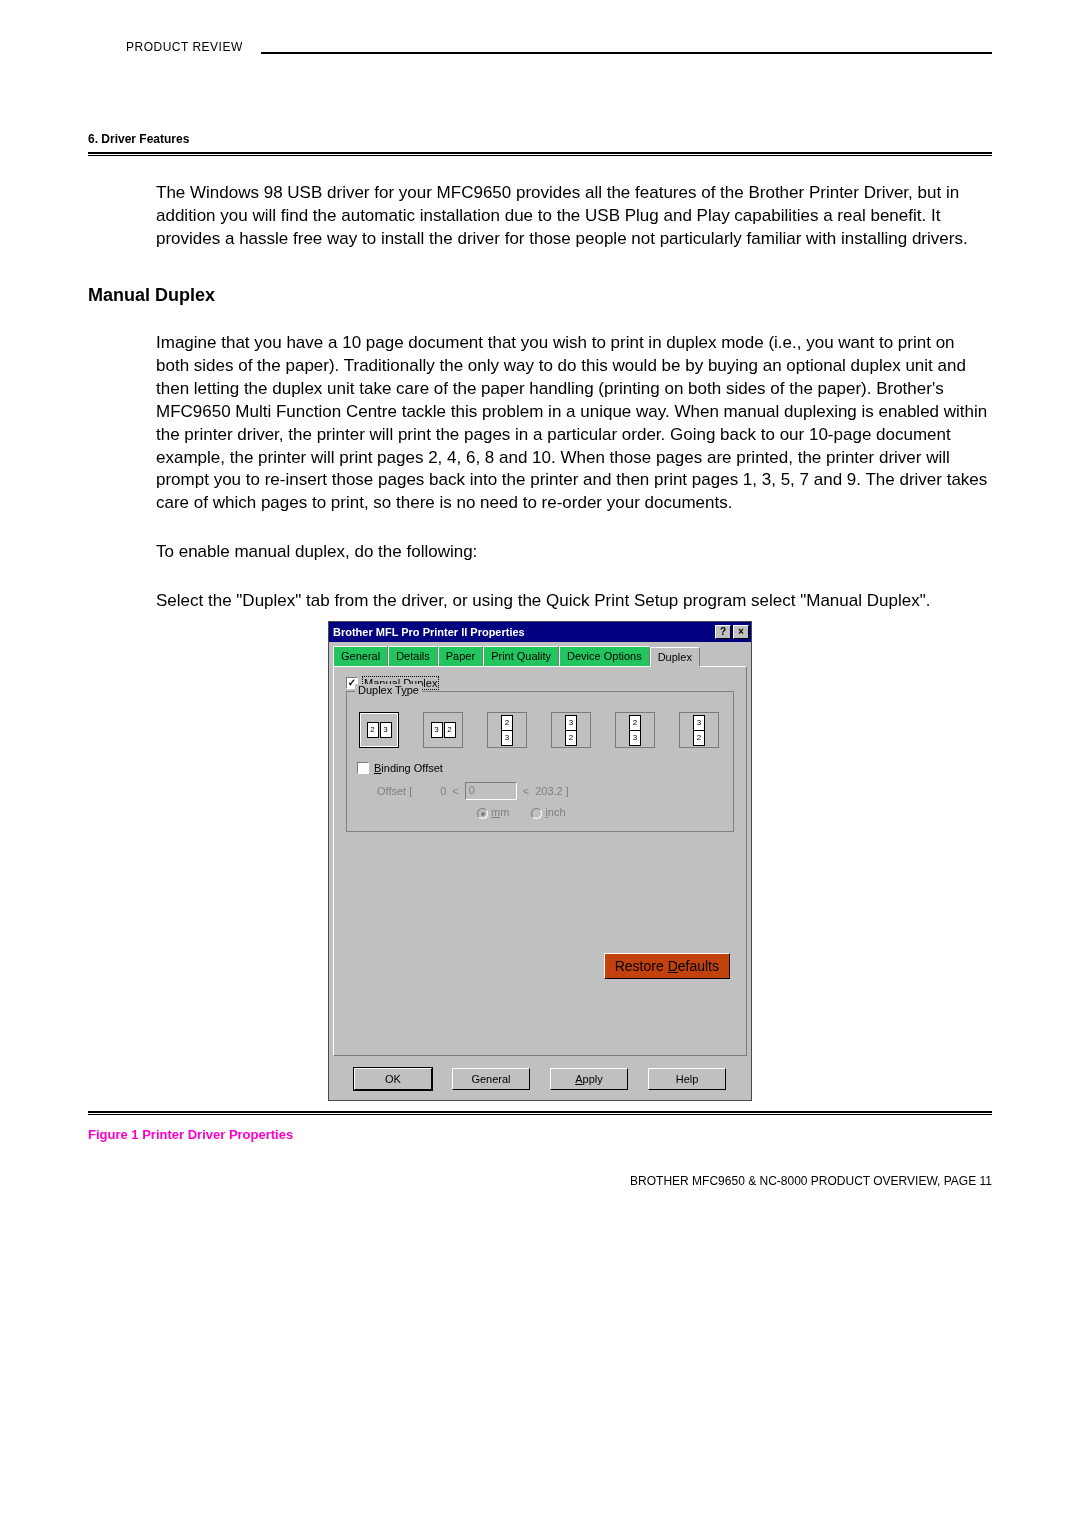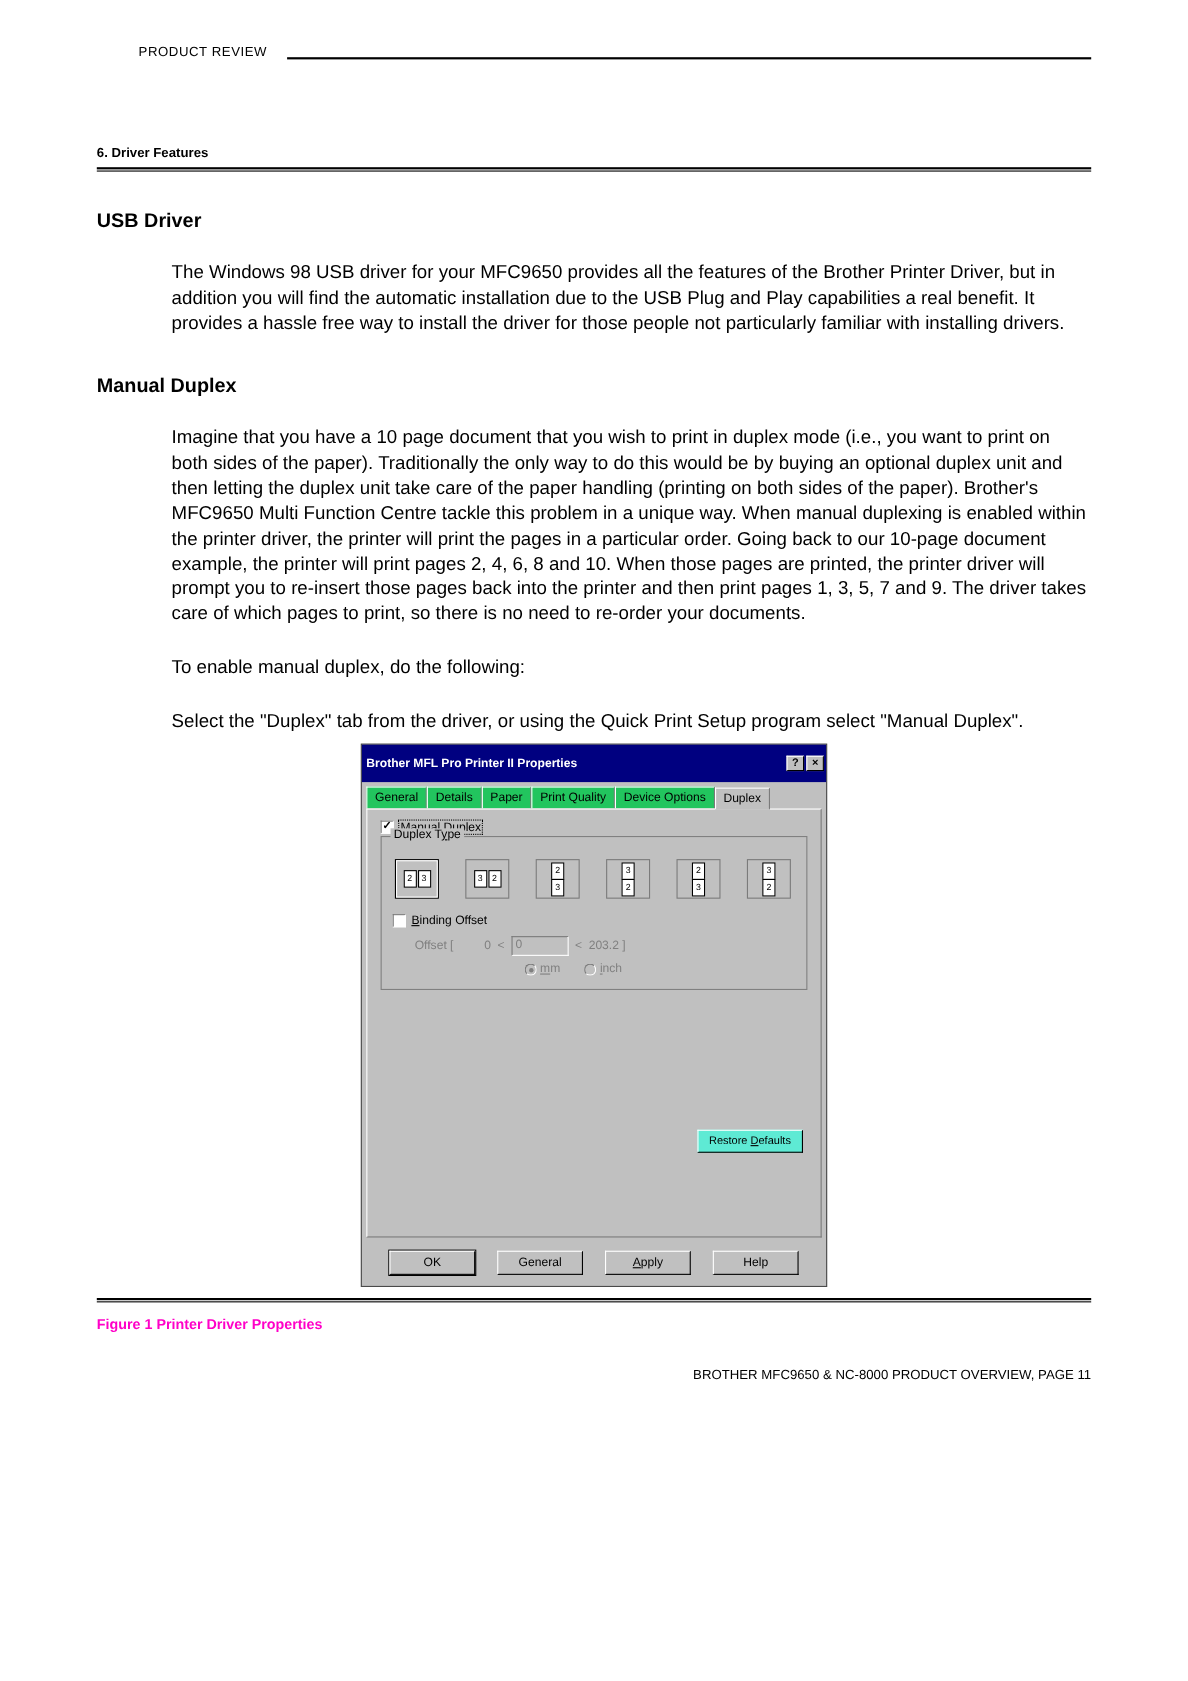--- a/index.html
+++ b/index.html
@@ -59,21 +59,21 @@
     border: 1px solid #4a4a4a;
     background: #c0c0c0;
     font-family: "MS Sans Serif", Tahoma, sans-serif;
     font-size: 11px;
   }
   .titlebar {
     background: #000080;
     color: #fff;
     display: flex;
     align-items: center;
-    height: 34px;
+    height: 20px;
     padding-left: 4px;
     font-weight: bold;
   }
   .titlebar .spacer { flex: 1; }
   .tb-btn {
     width: 16px; height: 14px;
     background: #c0c0c0;
     border-top: 1px solid #fff;
     border-left: 1px solid #fff;
     border-right: 1px solid #000;
@@ -203,24 +203,24 @@
   }
   .radio.checked::after{
     content:""; position:absolute; left:3px; top:3px; width:4px;height:4px;
     background:#808080; border-radius:50%;
   }
   .restore-btn {
     position: absolute;
     right: 16px;
     bottom: 76px;
     padding: 4px 10px;
-    background:#5eead4;
+    background:#c2410c;
     border-top:1px solid #fff; border-left:1px solid #fff;
     border-right:1px solid #000; border-bottom:1px solid #000;
-    font-size:10px;
+    font-size:14px;
     margin-left:48px;
   }
   .btn-row {
     display:flex; gap:20px; justify-content:center;
     padding: 8px 0 10px 0;
   }
   .dlg-btn {
     width: 78px; padding: 4px 0; text-align:center;
     background:#c0c0c0;
     border-top:1px solid #fff; border-left:1px solid #fff;
@@ -251,21 +251,20 @@
     <div class="header-line-wrap">
       <div class="header-line"></div>
     </div>
   </div>
 
   <div class="section-title">6. Driver Features</div>
   <div class="section-underline1"></div>
   <div class="section-underline2"></div>
 
 
-  <div class="subhead">USB Driver</div>
   <div class="para">The Windows 98 USB driver for your MFC9650 provides all the features of the Brother Printer Driver, but in addition you will find the  automatic installation due to the USB Plug and Play capabilities a real benefit. It provides a hassle free way to install the driver for those people not particularly familiar with installing drivers.</div>
 
   <div class="subhead">Manual Duplex</div>
   <div class="para">Imagine that you have a 10 page document that you wish to print in duplex mode (i.e., you want to print on both sides of the paper). Traditionally the only way to do this would be by buying an optional duplex unit and then letting the duplex unit take care of the paper handling (printing on both sides of the paper). Brother's MFC9650 Multi Function Centre tackle this problem in a unique way. When manual duplexing is enabled within the printer driver, the printer will print the pages in a particular order. Going back to our 10-page document example, the printer will print pages 2, 4, 6, 8 and 10. When those pages are printed, the printer driver will prompt you to re-insert those pages back into the printer and then print pages 1, 3, 5, 7 and 9. The driver takes care of which pages to print, so there is no need to re-order your documents.</div>
   <div class="para">To enable manual duplex, do the following:</div>
   <div class="para">Select the "Duplex" tab from the driver, or using the Quick Print Setup program select "Manual Duplex".</div>
 
   <div class="dialog-wrap">
     <div class="dialog">
       <div class="titlebar">

